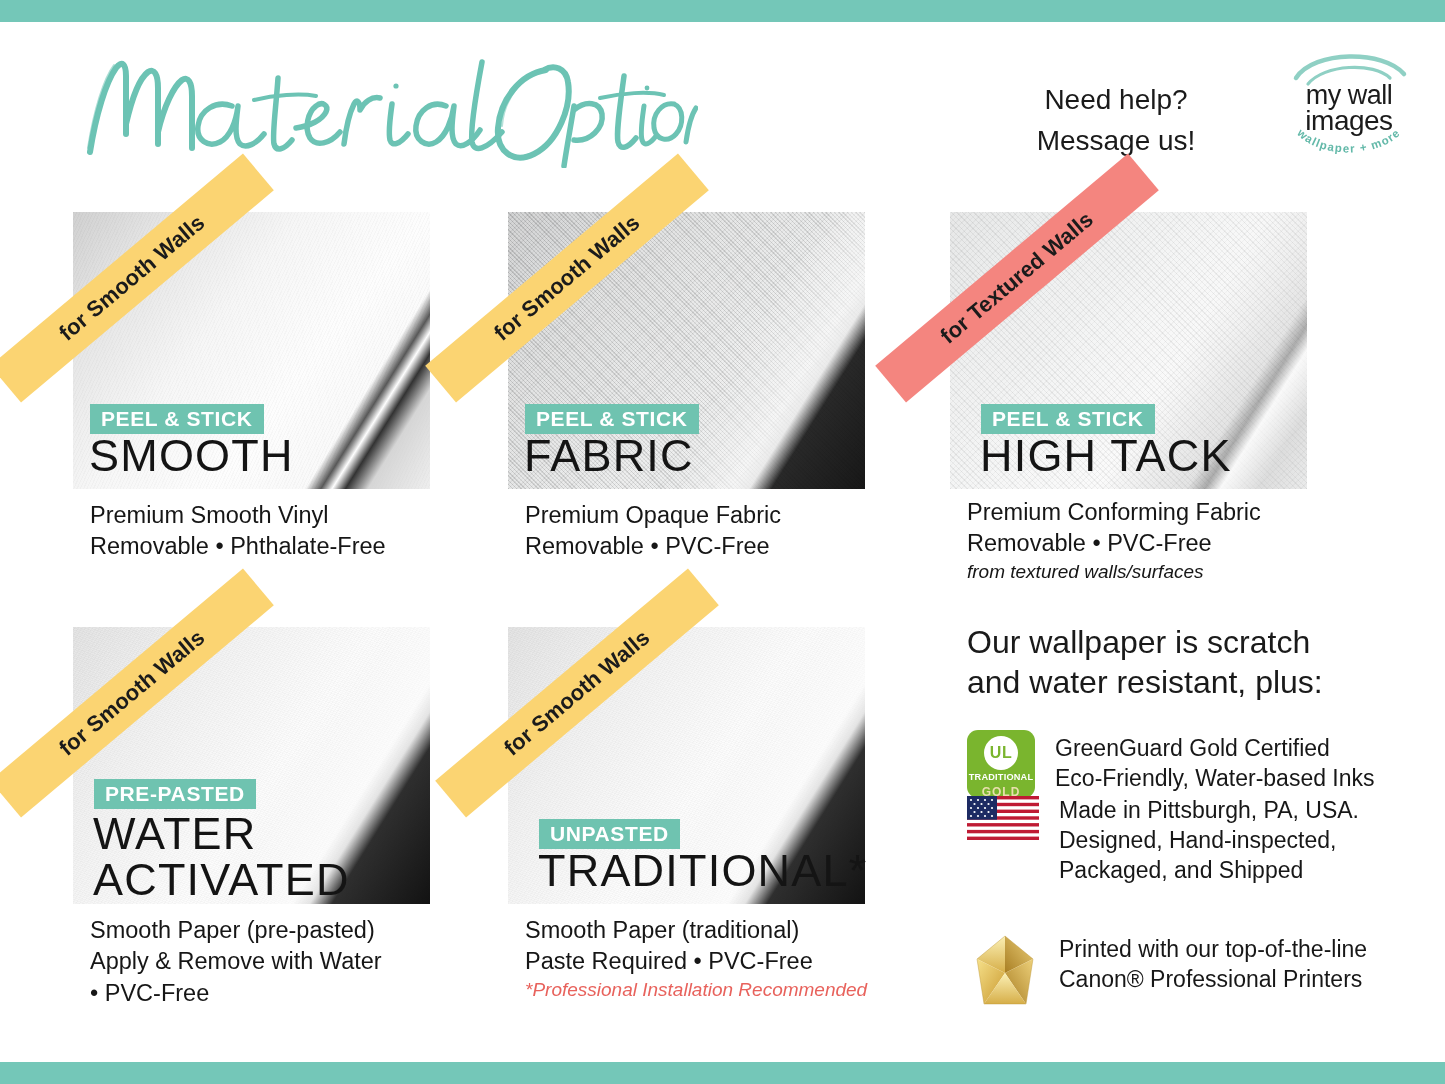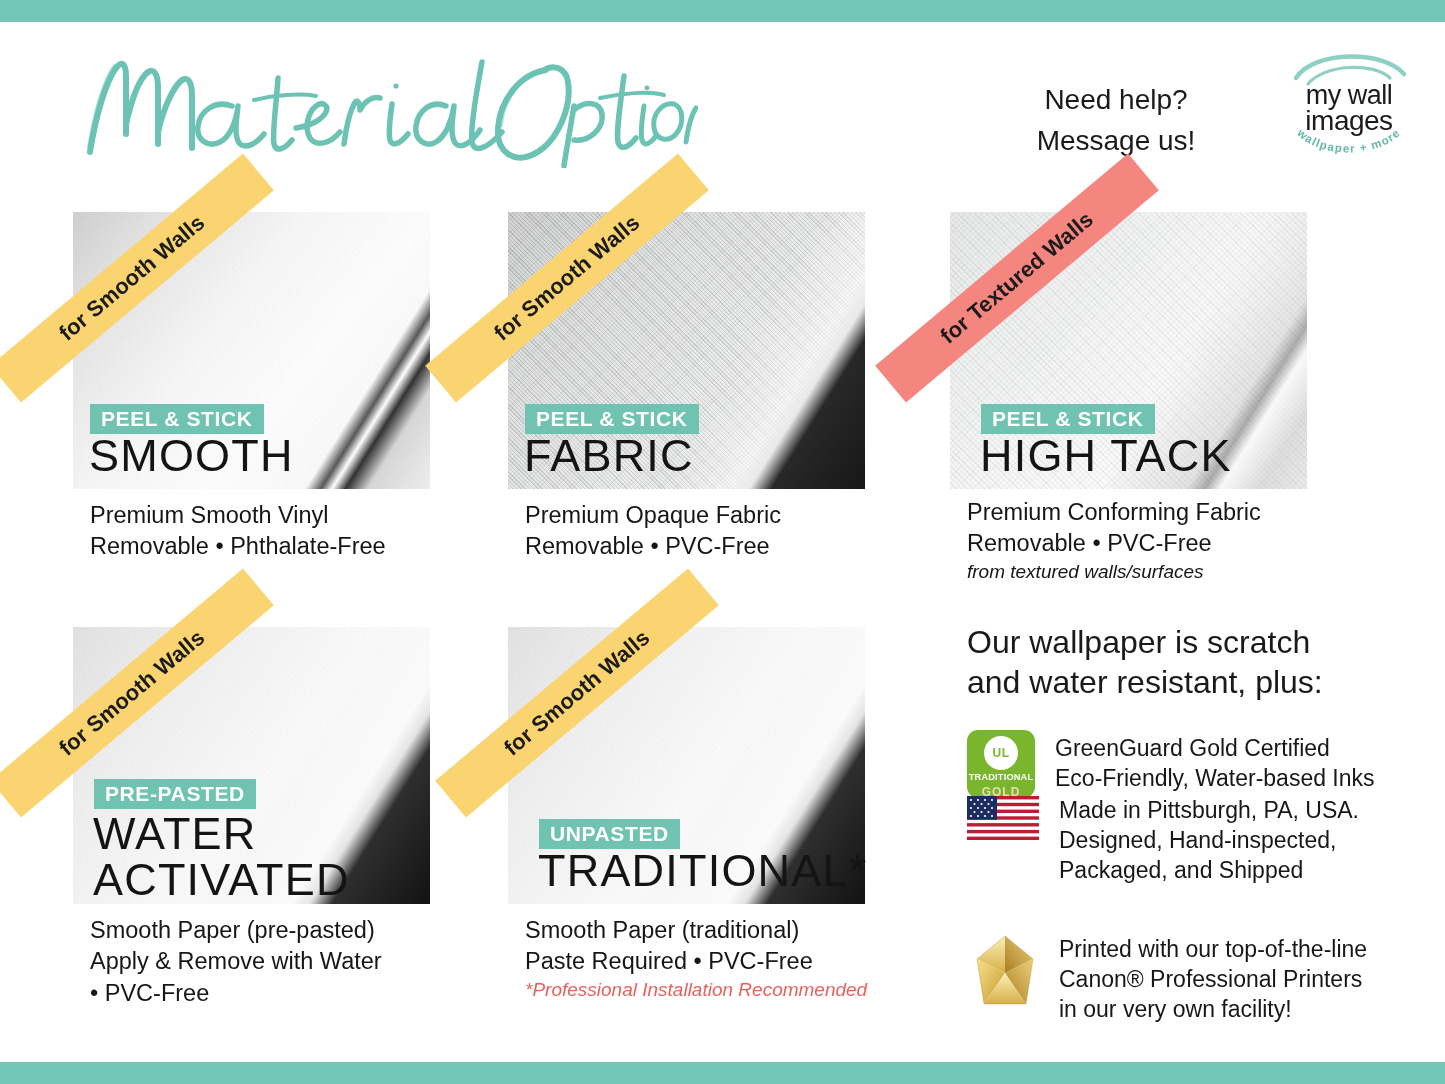--- a/index.html
+++ b/index.html
@@ -156,21 +156,21 @@
 
   .gg-badge {
     width:68px; height:68px; border-radius:11px; background:#7ab52e;
     position:relative; overflow:hidden;
   }
   .gg-circle {
     position:absolute; left:50%; top:6px; transform:translateX(-50%);
     width:34px; height:34px; border-radius:50%; background:#fff;
     display:flex; align-items:center; justify-content:center;
   }
-  .gg-ul { font-size:12px; font-weight:700; color:#7ab52e; line-height:1; letter-spacing:.5px; }
+  .gg-ul { font-size:16px; font-weight:700; color:#7ab52e; line-height:1; letter-spacing:.5px; }
   .gg-name {
     position:absolute; left:0; right:0; top:42px; text-align:center;
     font-size:9.2px; font-weight:700; color:#fff; letter-spacing:.2px;
   }
   .gg-gold {
     position:absolute; left:0; right:0; top:55px; text-align:center;
     font-size:12px; font-weight:700; color:#e9dfae; letter-spacing:1px;
   }
 
   .flag { width:72px; height:44px; }
@@ -427,17 +427,16 @@
         <polygon points="38,3 38,40 66,26" fill="url(#g2)"></polygon>
         <polygon points="10,26 38,40 17,71" fill="url(#g1)"></polygon>
         <polygon points="66,26 38,40 59,71" fill="url(#g2)"></polygon>
         <polygon points="17,71 38,40 59,71" fill="url(#g3)"></polygon>
         <polygon points="38,3 10,26 17,71 59,71 66,26" fill="none" stroke="#b8912f" stroke-width=".8" opacity=".5"></polygon>
       </svg>
     </div>
     <div class="feat-text" style="margin-left:16px; padding-top:2px;">
       <div>Printed with our top-of-the-line</div>
       <div>Canon® Professional Printers</div>
-      <div>in our very own facility!</div>
     </div>
   </div>
 
 </div>
 
 </body></html>

